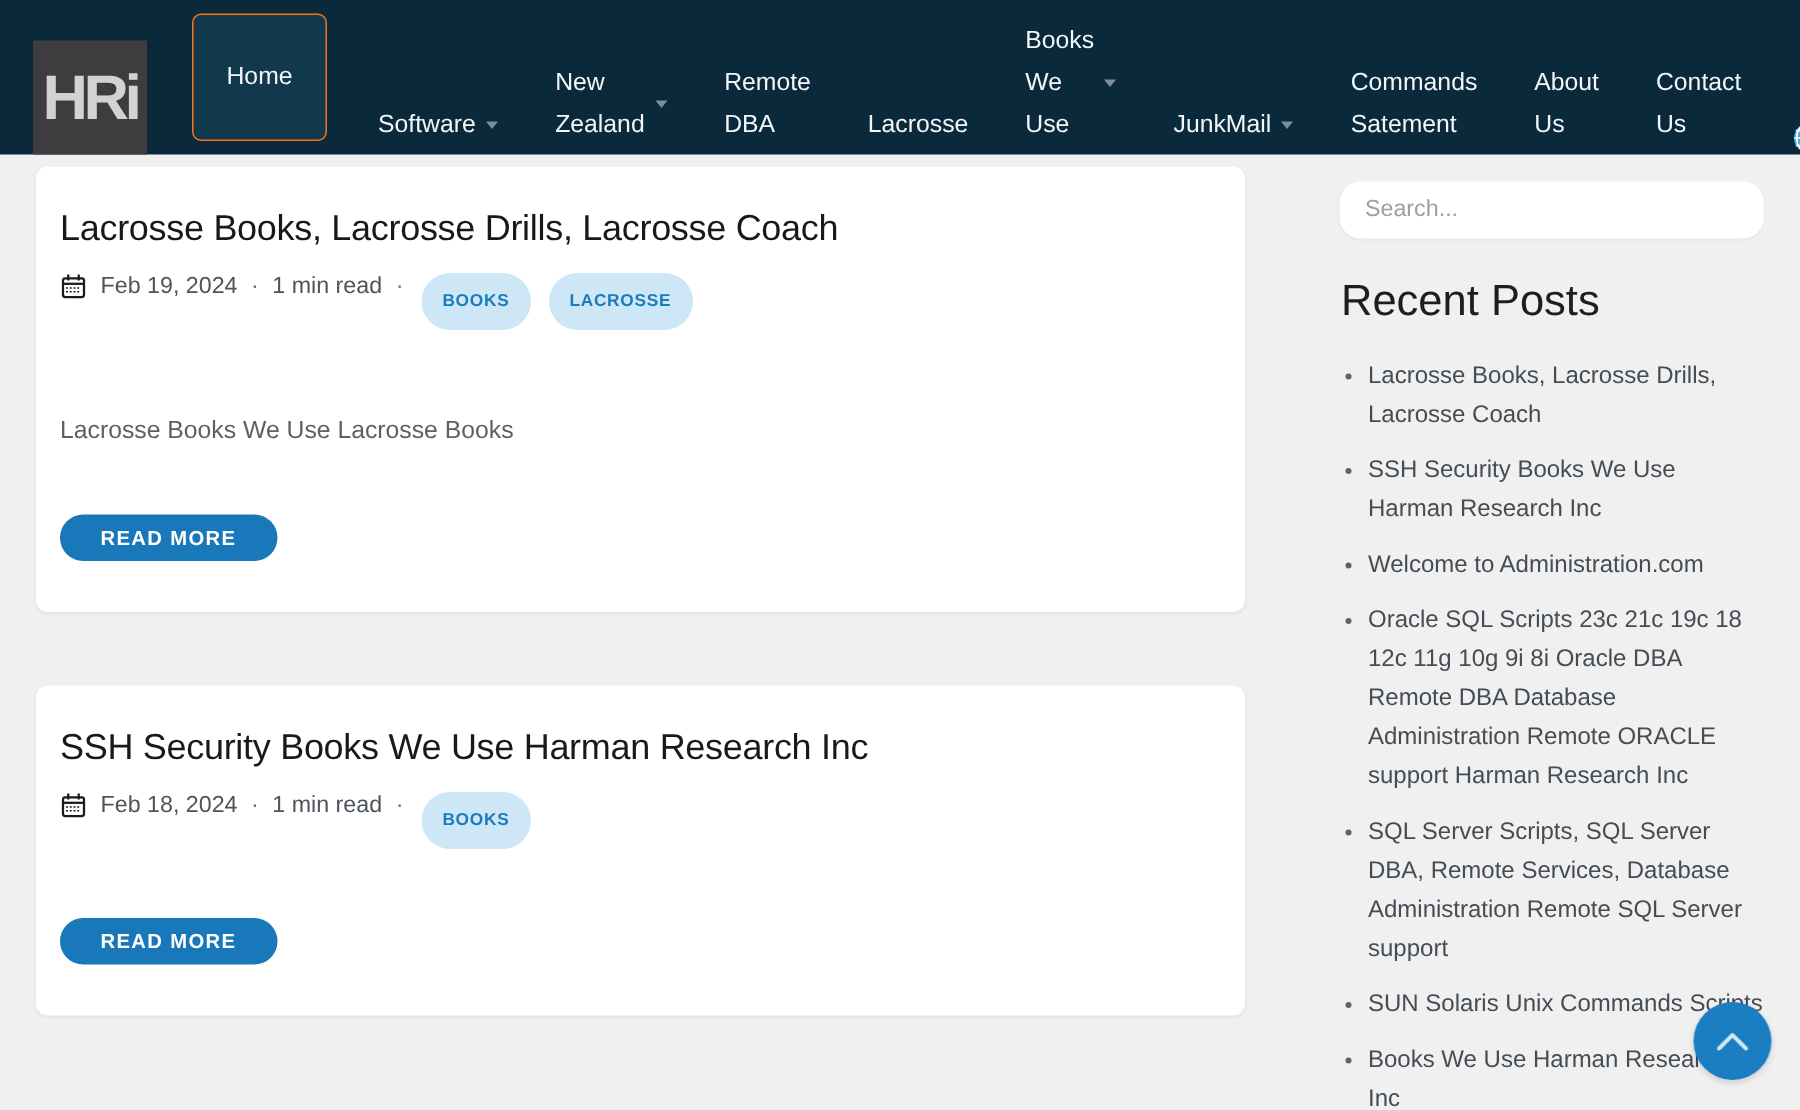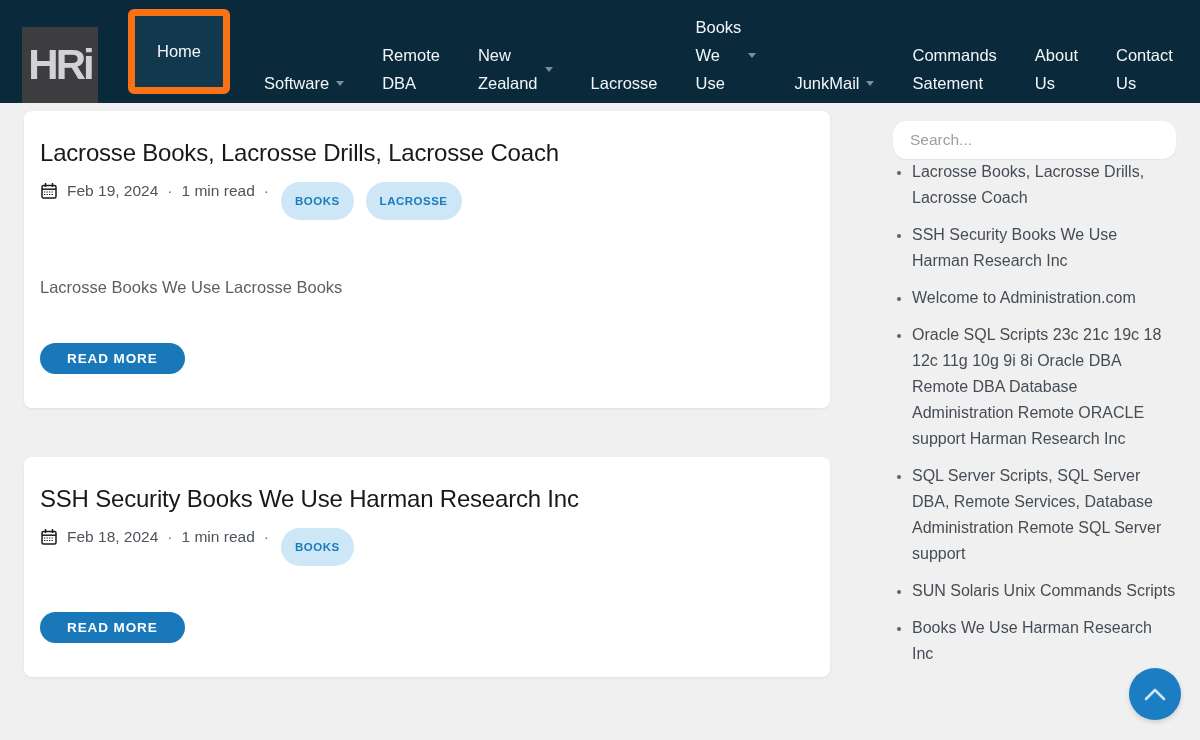--- a/index.html
+++ b/index.html
@@ -9,21 +9,21 @@
   
   .navbar { height:103px; background:#0a2a3c; display:flex; align-items:flex-end;
     padding:0 0 0 22px; gap:30px; }
   .logo { width:76px; height:76px; background:#3d3d3f; color:#d2d2d4;
     display:flex; align-items:center; justify-content:center;
     font-size:42px; font-weight:bold; letter-spacing:-3px; cursor:pointer; flex:0 0 auto; }
   .nav-item { display:flex; align-items:center; gap:7px; color:#f3f6f8;
     font-size:16.5px; line-height:1.7; cursor:pointer; padding:6px 4px; }
   .nav-item .nav-label { display:block; width:min-content; white-space:pre-line; }
   .nav-item.one .nav-label { width:auto; white-space:nowrap; }
-  .nav-item.active { background:#12384d; border:7px solid #f97316; border-radius:6px;
+  .nav-item.active { background:#12384d; border:1px solid #f97316; border-radius:6px;
     align-self:stretch; margin:9px 0; padding:0 22px; }
   .caret { width:0; height:0; border-left:4.5px solid transparent;
     border-right:4.5px solid transparent; border-top:5.5px solid #7d8e99; margin-top:2px; }
   .nav-icons { margin-left:auto; display:flex; align-items:center; gap:25px; padding-right:0; }
   .nav-icon { cursor:pointer; display:flex; align-items:center; }
 
   
   .main { display:flex; padding:8px 24px 0 24px; gap:63px; }
   .content-col { width:806px; flex:0 0 806px; }
   .side-col { width:283px; flex:0 0 283px; }
@@ -65,25 +65,25 @@
   <div class="logo">HRi</div>
 
   <div class="nav-item one active">
     <span class="nav-label">Home</span>
   </div>
   <div class="nav-item one">
     <span class="nav-label">Software</span>
     <span class="caret"></span>
   </div>
   <div class="nav-item">
-    <span class="nav-label">Remote DBA</span>
+    <span class="nav-label">New Zealand</span>
+    <span class="caret"></span>
   </div>
   <div class="nav-item">
-    <span class="nav-label">New Zealand</span>
-    <span class="caret"></span>
+    <span class="nav-label">Remote DBA</span>
   </div>
   <div class="nav-item one">
     <span class="nav-label">Lacrosse</span>
   </div>
   <div class="nav-item">
     <span class="nav-label">Books We Use</span>
     <span class="caret"></span>
   </div>
   <div class="nav-item one">
     <span class="nav-label">JunkMail</span>
@@ -166,20 +166,21 @@
         <span>1 min read</span>
         <span class="meta-dot">·</span>
         <span class="tag">BOOKS</span>
       </div>
       <button class="read-more">READ MORE</button>
     </article>
   </div>
 
   <aside class="side-col">
     <input class="search-input" type="text" placeholder="Search..." style="">
+    <h2 class="recent-heading">Recent Posts</h2>
     <ul class="recent-list">
       <li>Lacrosse Books, Lacrosse Drills, Lacrosse Coach</li>
       <li>SSH Security Books We Use Harman Research Inc</li>
       <li>Welcome to Administration.com</li>
       <li>Oracle SQL Scripts 23c 21c 19c 18 12c 11g 10g 9i 8i Oracle DBA Remote DBA Database Administration Remote ORACLE support Harman Research Inc</li>
       <li>SQL Server Scripts, SQL Server DBA, Remote Services, Database Administration Remote SQL Server support</li>
       <li>SUN Solaris Unix Commands Scripts</li>
       <li>Books We Use Harman Research Inc</li>
     </ul>
   </aside>

